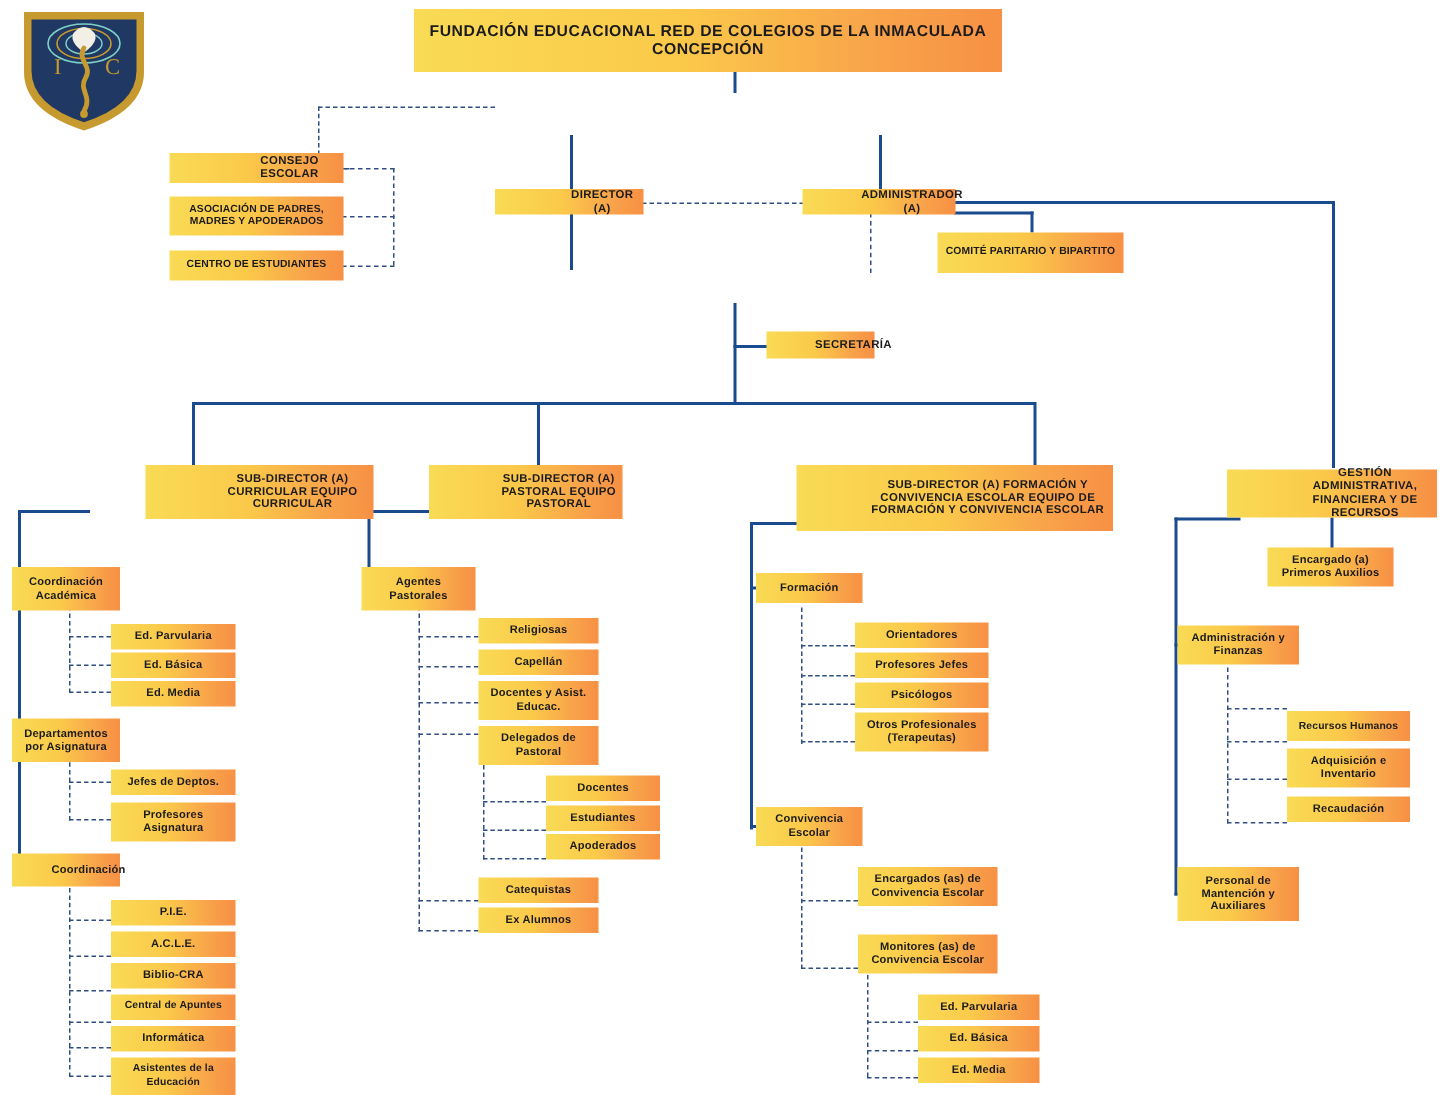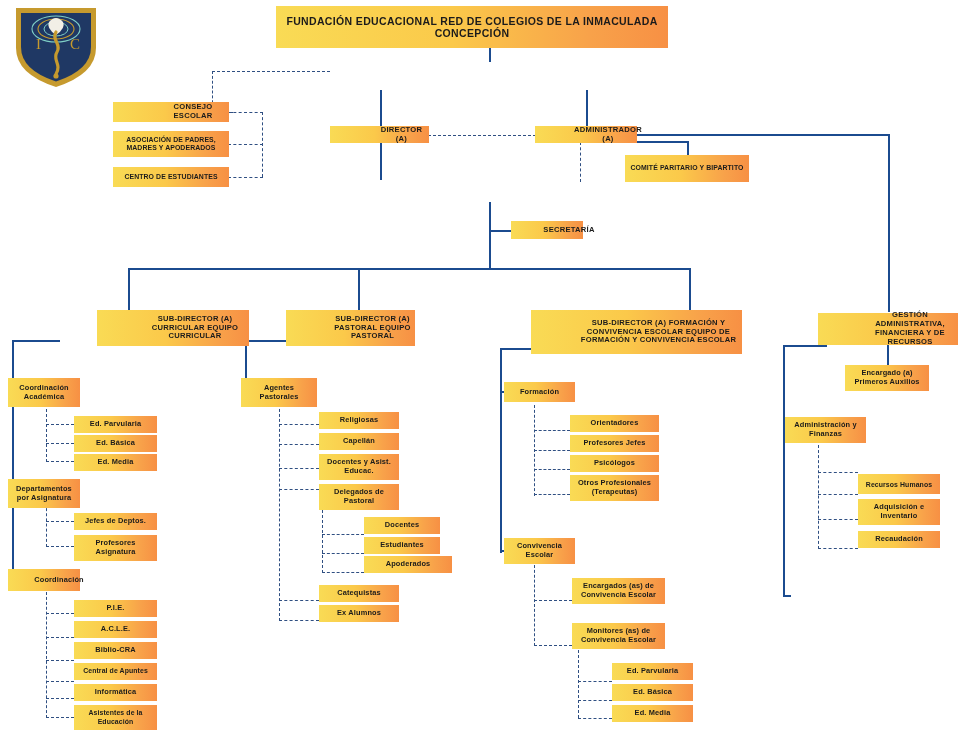--- a/index.html
+++ b/index.html
@@ -225,21 +225,21 @@
 
   <div class="node n-small" style="left:241px;top:378px;width:76px;height:29px;">Agentes Pastorales</div>
 
   <div class="node n-small" style="left:319px;top:412px;width:80px;height:17px;">Religiosas</div>
   <div class="node n-small" style="left:319px;top:433px;width:80px;height:17px;">Capellán</div>
   <div class="node n-small" style="left:319px;top:454px;width:80px;height:26px;">Docentes y Asist. Educac.</div>
   <div class="node n-small" style="left:319px;top:484px;width:80px;height:26px;">Delegados de Pastoral</div>
 
   <div class="node n-small" style="left:364px;top:517px;width:76px;height:17px;">Docentes</div>
   <div class="node n-small" style="left:364px;top:537px;width:76px;height:17px;">Estudiantes</div>
-  <div class="node n-small" style="left:364px;top:556px;width:88px;height:17px;">Apoderados</div>
+  <div class="node n-small" style="left:364px;top:556px;width:76px;height:17px;">Apoderados</div>
 
   <div class="node n-small" style="left:319px;top:585px;width:80px;height:17px;">Catequistas</div>
   <div class="node n-small" style="left:319px;top:605px;width:80px;height:17px;">Ex Alumnos</div>
 
   <div class="node n-small" style="left:504px;top:382px;width:71px;height:20px;">Formación</div>
 
   <div class="node n-small" style="left:570px;top:415px;width:89px;height:17px;">Orientadores</div>
   <div class="node n-small" style="left:570px;top:435px;width:89px;height:17px;">Profesores Jefes</div>
   <div class="node n-small" style="left:570px;top:455px;width:89px;height:17px;">Psicólogos</div>
   <div class="node n-small" style="left:570px;top:475px;width:89px;height:26px;">Otros Profesionales (Terapeutas)</div>
@@ -255,14 +255,15 @@
 
   <div class="node n-small" style="left:845px;top:365px;width:84px;height:26px;">Encargado (a) Primeros Auxilios</div>
 
   <div class="node n-small" style="left:785px;top:417px;width:81px;height:26px;">Administración y Finanzas</div>
 
   <div class="node n-small" style="left:858px;top:455px;width:82px;height:17px;margin-top:19px;">Contabilidad</div>
   <div class="node n-tiny" style="left:858px;top:477px;width:82px;height:17px;">Recursos Humanos</div>
   <div class="node n-small" style="left:858px;top:499px;width:82px;height:26px;">Adquisición e Inventario</div>
   <div class="node n-small" style="left:858px;top:531px;width:82px;height:17px;">Recaudación</div>
 
+  <div class="node n-small" style="left:785px;top:578px;width:81px;height:36px;">Personal de Mantención y Auxiliares</div>
 
 </div>
 
 </body></html>

